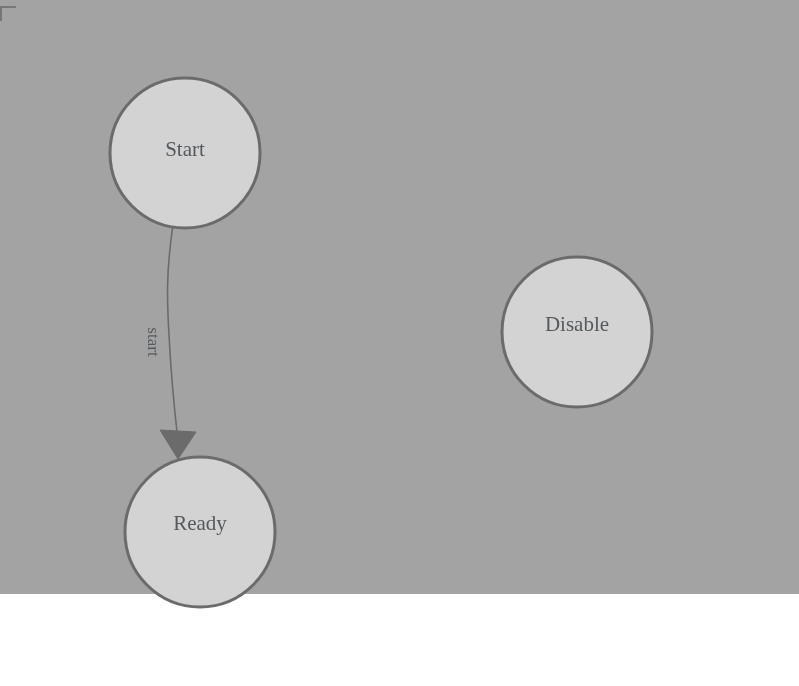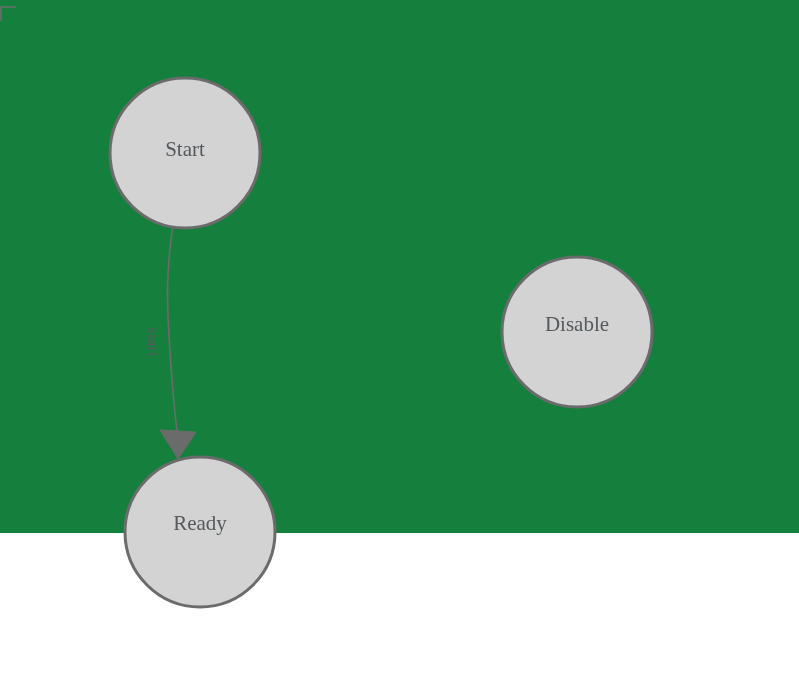--- a/index.html
+++ b/index.html
@@ -10,22 +10,22 @@
   }
   body {
     width: 799px;
     height: 686px;
     overflow: hidden;
     font-family: "Liberation Serif", "DejaVu Serif", serif;
   }
   #diagram-canvas {
     position: relative;
     width: 799px;
-    height: 533px;
-    background: #15803d;
+    height: 594px;
+    background: #a3a3a3;
   }
   #diagram-svg {
     position: absolute;
     top: 0;
     left: 0;
     width: 799px;
     height: 686px;
     display: block;
   }
   .state-node-circle {

